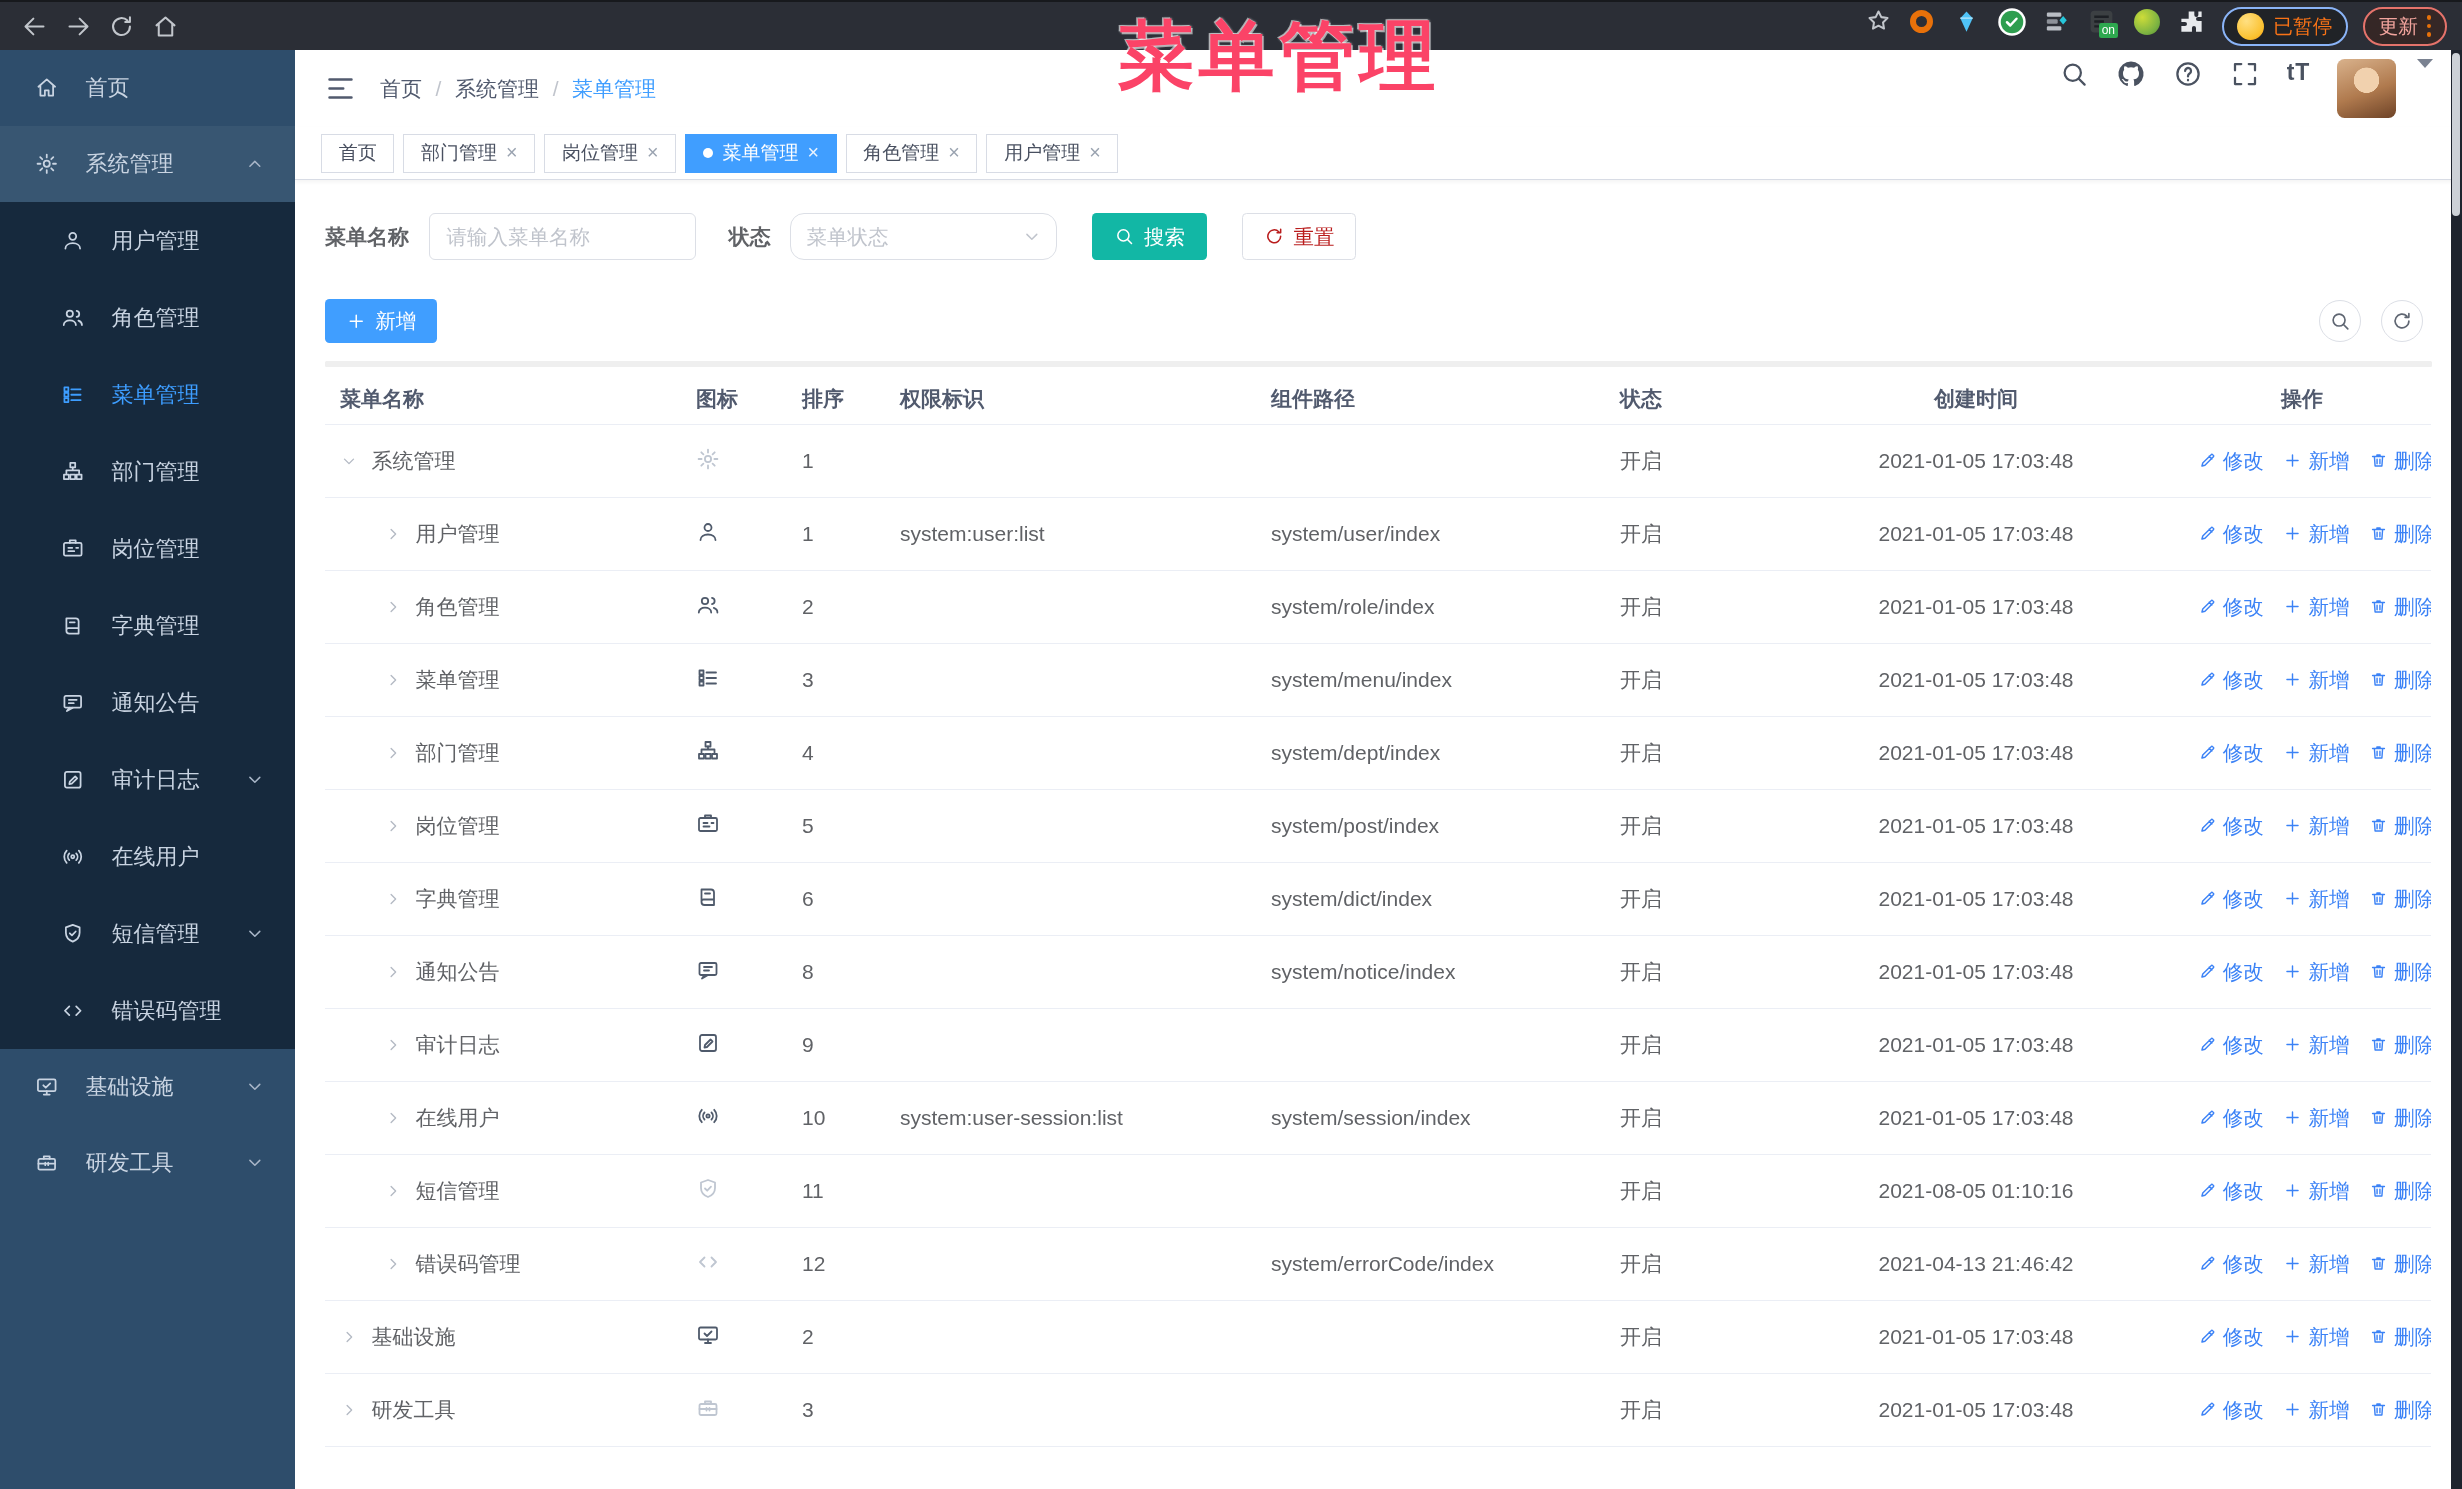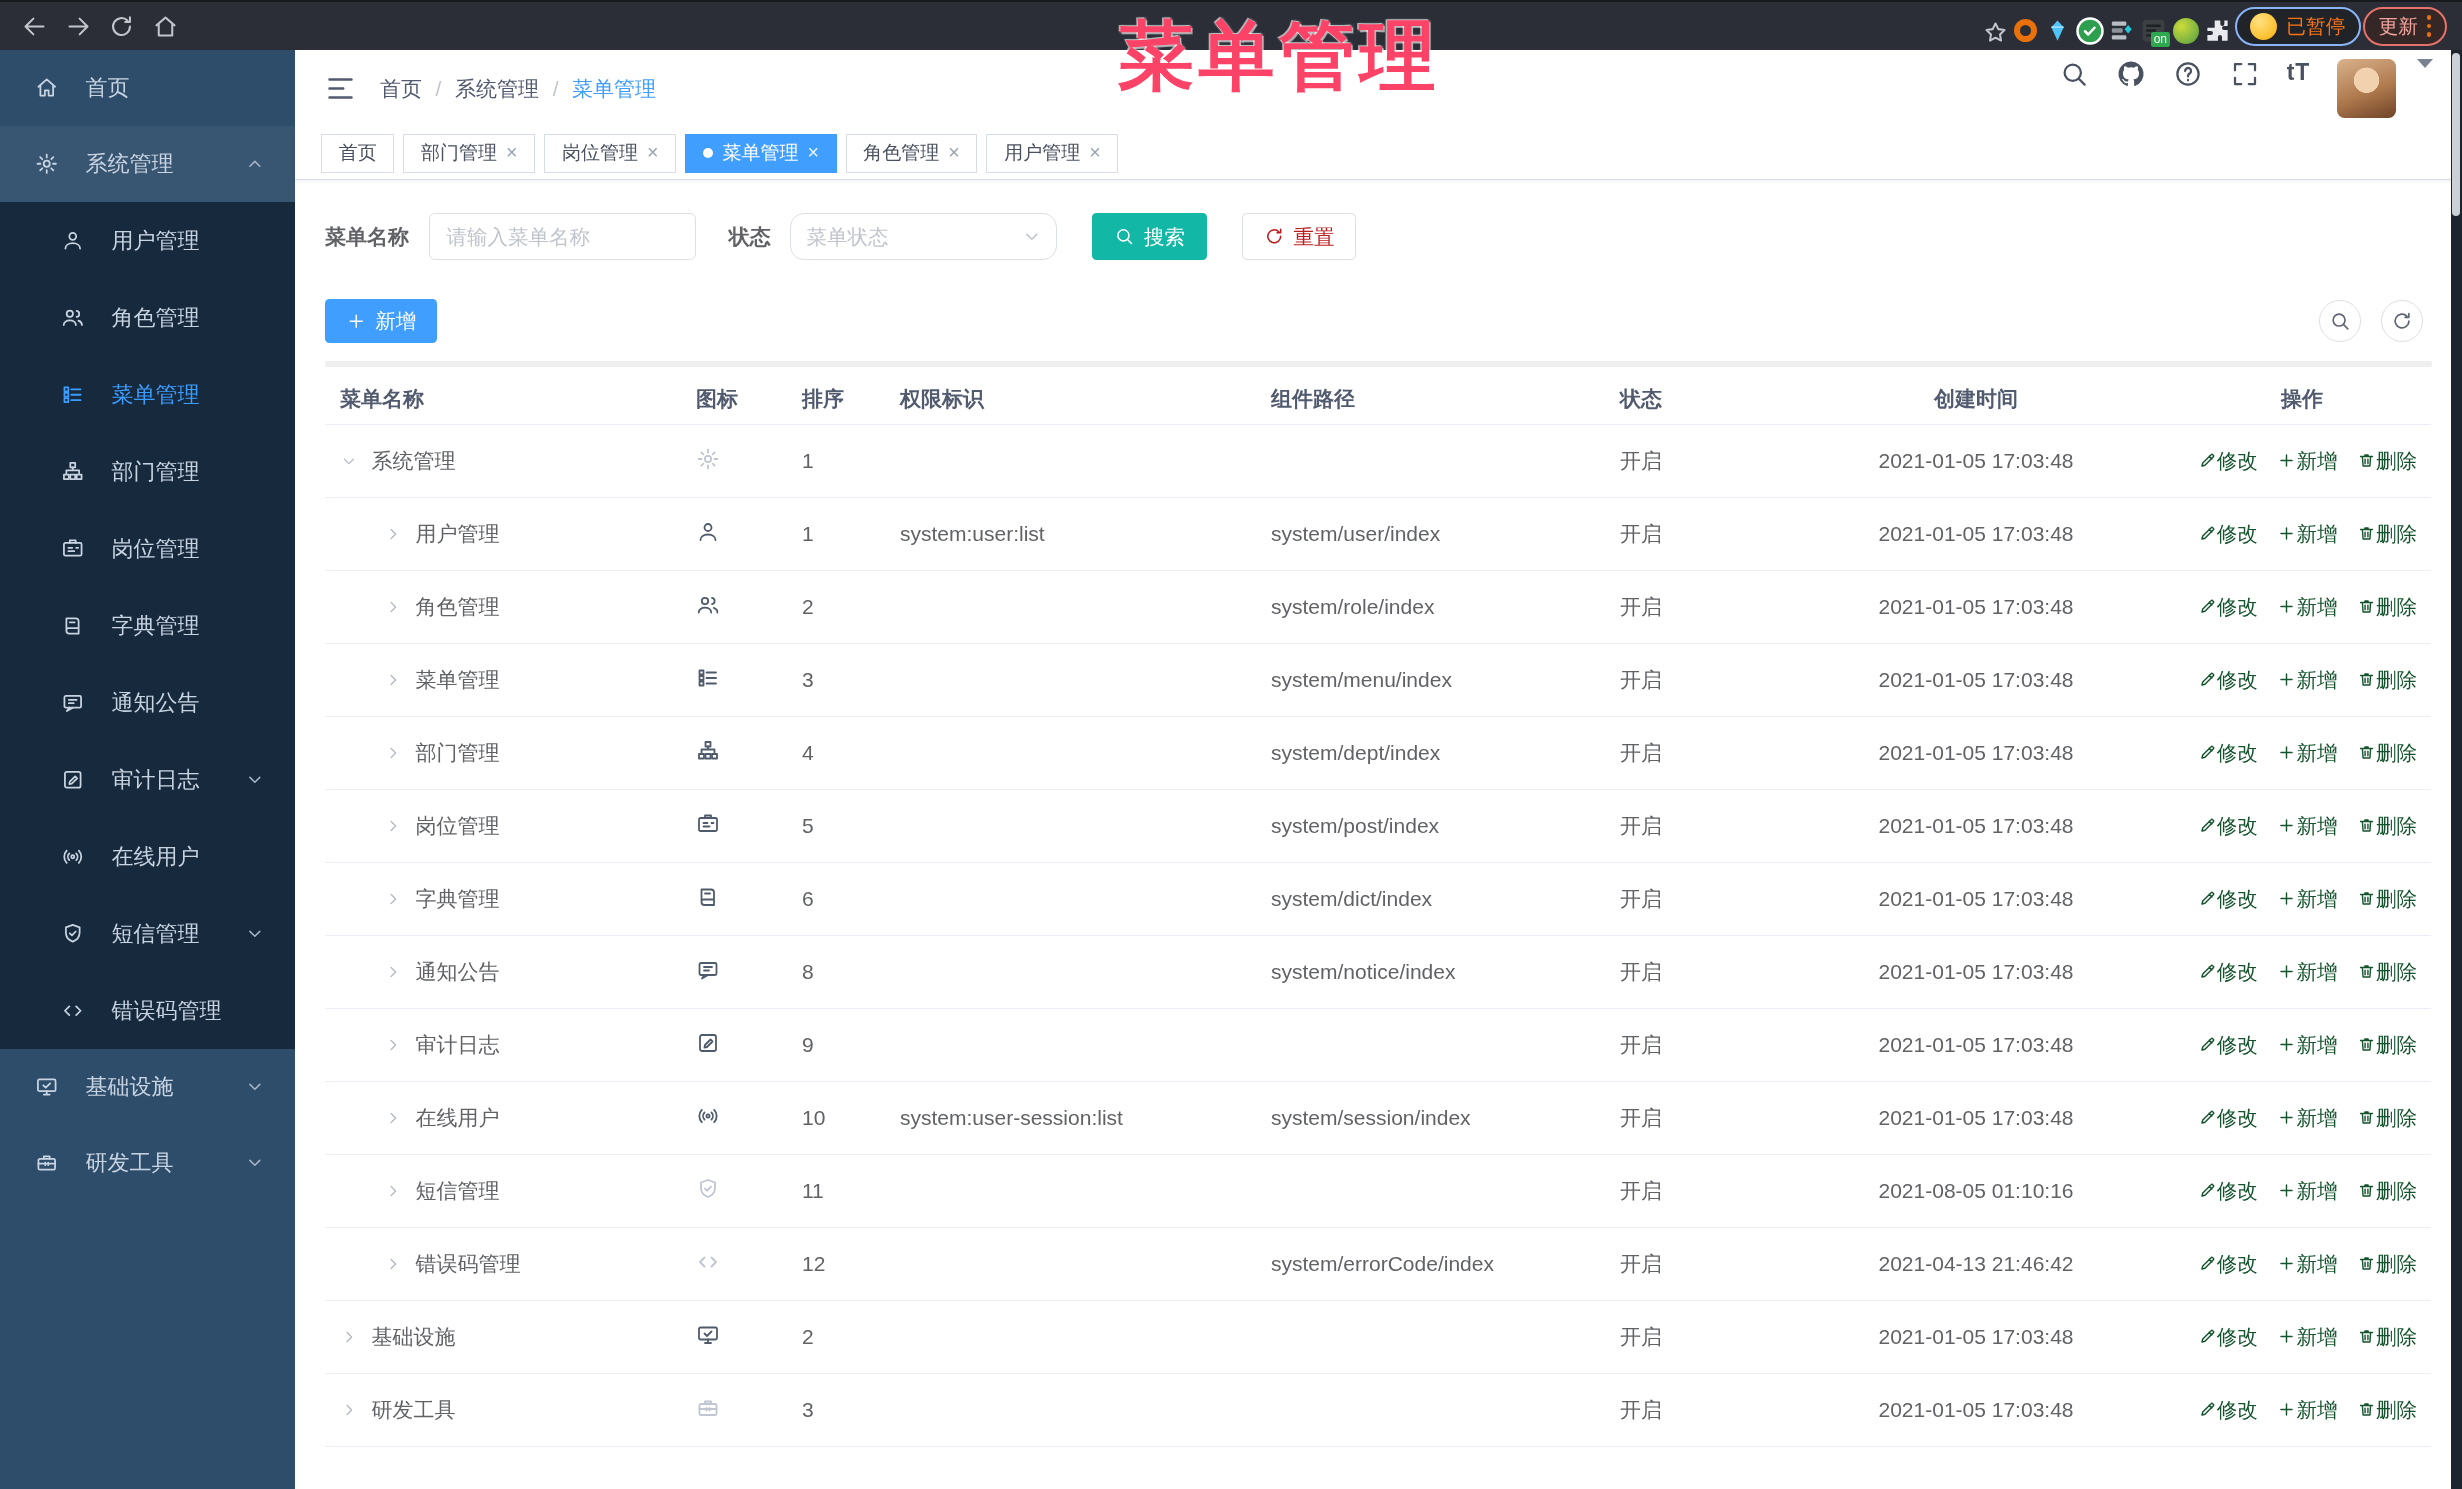--- a/index.html
+++ b/index.html
@@ -13,21 +13,21 @@
     display:flex;align-items:center;padding:0 15px;gap:4.5px;position:relative;z-index:5}
   .nav-ic{width:39px;height:39px;border-radius:50%;color:#c2c6cc;font-size:27px;
     display:flex;align-items:center;justify-content:center;flex:0 0 auto}
   .url-pill{width:1424px;height:38px;background:#1d2025;border-radius:19px;
     display:flex;align-items:center;padding:0 19.7px;gap:12px;margin-left:12px}
   .warn{color:#cfd3d8;font-size:23px}
   .insecure-label{color:#e8eaed;font-size:20.5px}
   .url-sep{width:1.5px;height:21px;background:#5f6368}
   .url-host{color:#e8eaed;font-size:21px;letter-spacing:0.4px}
   .url-path{color:#9aa0a6;font-size:21px}
-  .ext-area{margin-left:auto;display:flex;align-items:flex-end;gap:2px}
+  .ext-area{margin-left:auto;display:flex;align-items:flex-start;gap:15px}
   .star{color:#c2c6cc;font-size:27px}
   .xic{width:30px;height:30px;display:flex;align-items:center;justify-content:center;position:relative}
   .x-orange{width:23px;height:23px;border:6px solid #e8710a;border-radius:50%}
   .x-frog{width:26px;height:26px;border-radius:50%;
     background:radial-gradient(circle at 32% 32%,#cddc39,#7cb342 65%,#558b2f)}
   .x-on-badge{position:absolute;left:12px;top:16.7px;background:#2ea84f;color:#fff;
     font-size:12px;line-height:15px;padding:0 3px;border-radius:2.3px}
   .pill{height:39px;border-radius:19.7px;display:flex;align-items:center;gap:9px;
     padding:0 13.6px;font-size:19.7px;flex:0 0 auto}
   .pill.paused{border:2.3px solid #8ab4f8;background:#202327;color:#f97316}
@@ -122,21 +122,21 @@
   th{height:50px;text-align:left;font-size:21px;color:#515a6e;font-weight:bold;
     border-bottom:0.8px solid #ebeef5;padding:0 15px;white-space:nowrap}
   td{height:73px;font-size:21px;color:#606266;border-bottom:0.8px solid #ebeef5;
     padding:0 15px;white-space:nowrap;overflow:hidden}
   th.c,td.c{text-align:center}
   .name-cell{display:flex;align-items:center;gap:13.6px}
   .name-cell.ind{padding-left:44px}
   .tree-arrow{font-size:18px;color:#b4bac4;cursor:pointer}
   .cell-ic{font-size:24px;color:#4f5a6b}
   .cell-ic.muted{color:#bfc6d1}
-  .action-link{color:#14532d;display:inline-flex;align-items:center;
+  .action-link{color:#3b82f6;display:inline-flex;align-items:center;gap:6px;
     font-size:20.5px;margin:0 9.8px;cursor:pointer}
   .al-ic{font-size:19px}
 
   
   .scroll-track{position:absolute;right:0;top:50px;width:11.4px;height:1440px;background:#1e242e;z-index:40}
   .scroll-thumb{position:absolute;top:3px;left:1.5px;width:8.3px;height:163px;border-radius:4.5px;background:#ccd1d7}
 </style>
 </head>
 <body>
 

